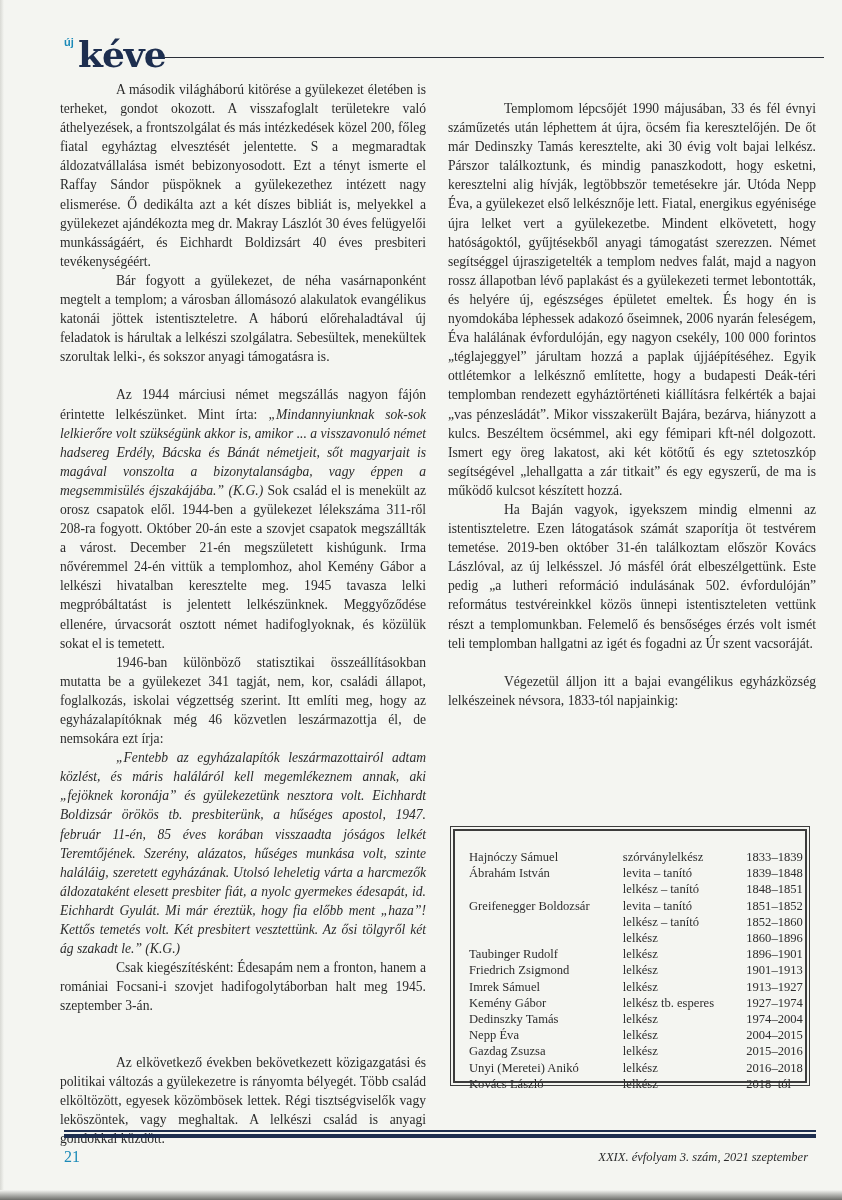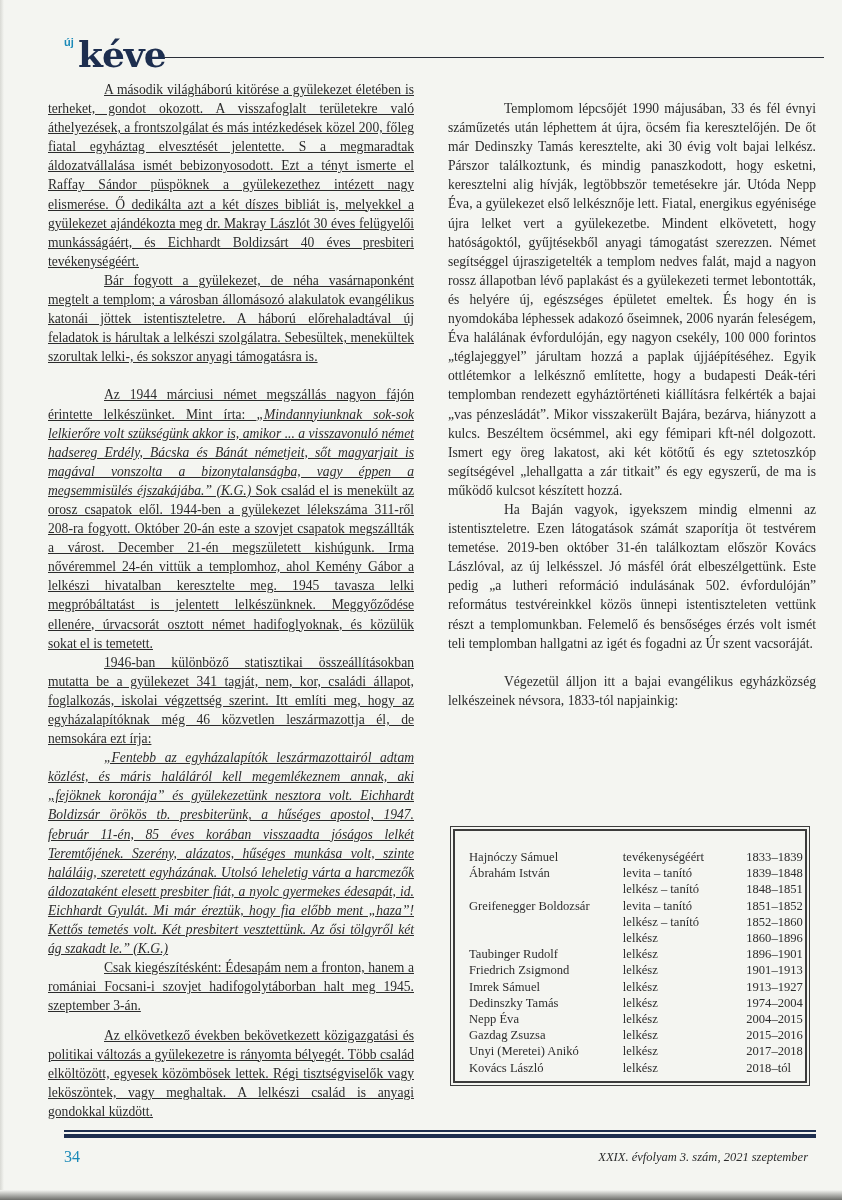--- a/index.html
+++ b/index.html
@@ -36,21 +36,21 @@
   .masthead-rule {
     position: absolute; left: 100px; right: 0; top: 25px;
     height: 1px; background: #2a2f3a;
   }
   
   .column {
     position: absolute; top: 80px;
     font-size: 13.6px; line-height: 19.1px;
     text-align: justify; hyphens: manual;
   }
-  .col-left { left: 48px; width: 366px; text-decoration: underline; }
+  .col-left { left: 60px; width: 366px; }
   .col-right { left: 448px; width: 368px; }
   .column p { margin: 0; text-indent: 56px; }
   .column p.gap { margin-top: 19px; }
   .column p.quote { font-style: italic; }
   .column em { font-style: italic; }
 
   
   .roster-box {
     position: absolute; left: 450px; top: 826px; width: 360px; height: 260px;
     border: 1px solid #3c3c3c; padding: 2px; box-sizing: border-box;
@@ -93,34 +93,34 @@
   <div class="masthead-rule"></div>
 </header>
 
 <section class="column col-left">
   <p>A második világháború kitörése a gyülekezet életében is terheket, gondot okozott. A visszafoglalt területekre való áthelyezések, a frontszolgálat és más intézkedések közel 200, főleg fiatal egyháztag elvesztését jelentette. S a megmaradtak áldozatvállalása ismét bebizonyosodott. Ezt a tényt ismerte el Raffay Sándor püspöknek a gyülekezethez intézett nagy elismerése. Ő dedikálta azt a két díszes bibliát is, melyekkel a gyülekezet ajándékozta meg dr. Makray Lászlót 30 éves felügyelői munkásságáért, és Eichhardt Boldizsárt 40 éves presbiteri tevékenységéért.</p>
   <p>Bár fogyott a gyülekezet, de néha vasárnaponként megtelt a templom; a városban állomásozó alakulatok evangélikus katonái jöttek istentiszteletre. A háború előrehaladtával új feladatok is hárultak a lelkészi szolgálatra. Sebesültek, menekültek szorultak lelki-, és sokszor anyagi támogatásra is.</p>
   <p class="gap"><span>Az 1944 márciusi német megszállás nagyon fájón érintette lelkészünket. Mint írta: </span><em>„Mindannyiunknak sok-sok lelkierőre volt szükségünk akkor is, amikor ... a visszavonuló német hadsereg Erdély, Bácska és Bánát németjeit, sőt magyarjait is magával vonszolta a bizonytalanságba, vagy éppen a megsemmisülés éjszakájába.” (K.G.)</em><span> Sok család el is menekült az orosz csapatok elől. 1944-ben a gyülekezet lélekszáma 311-ről 208-ra fogyott. Október 20-án este a szovjet csapatok megszállták a várost. December 21-én megszületett kishúgunk. Irma nővéremmel 24-én vittük a templomhoz, ahol Kemény Gábor a lelkészi hivatalban keresztelte meg. 1945 tavasza lelki megpróbáltatást is jelentett lelkészünknek. Meggyőződése ellenére, úrvacsorát osztott német hadifoglyoknak, és közülük sokat el is temetett.</span></p>
   <p>1946-ban különböző statisztikai összeállításokban mutatta be a gyülekezet 341 tagját, nem, kor, családi állapot, foglalkozás, iskolai végzettség szerint. Itt említi meg, hogy az egyházalapítóknak még 46 közvetlen leszármazottja él, de nemsokára ezt írja:</p>
   <p class="quote">„Fentebb az egyházalapítók leszármazottairól adtam közlést, és máris haláláról kell megemlékeznem annak, aki „fejöknek koronája” és gyülekezetünk nesztora volt. Eichhardt Boldizsár örökös tb. presbiterünk, a hűséges apostol, 1947. február 11-én, 85 éves korában visszaadta jóságos lelkét Teremtőjének. Szerény, alázatos, hűséges munkása volt, szinte haláláig, szeretett egyházának. Utolsó leheletig várta a harcmezők áldozataként elesett presbiter fiát, a nyolc gyermekes édesapát, id. Eichhardt Gyulát. Mi már éreztük, hogy fia előbb ment „haza”! Kettős temetés volt. Két presbitert vesztettünk. Az ősi tölgyről két ág szakadt le.” (K.G.)</p>
   <p>Csak kiegészítésként: Édesapám nem a fronton, hanem a romániai Focsani-i szovjet hadifogolytáborban halt meg 1945. szeptember 3-án.</p>
-  <p class="gap" style="margin-top:10px">Az elkövetkező években bekövetkezett közigazgatási és politikai változás a gyülekezetre is rányomta bélyegét. Több család elköltözött, egyesek közömbösek lettek. Régi tisztségviselők vagy leköszöntek, vagy meghaltak. A lelkészi család is anyagi gondokkal küzdött.</p>
+  <p class="gap" style="margin-top:37px">Az elkövetkező években bekövetkezett közigazgatási és politikai változás a gyülekezetre is rányomta bélyegét. Több család elköltözött, egyesek közömbösek lettek. Régi tisztségviselők vagy leköszöntek, vagy meghaltak. A lelkészi család is anyagi gondokkal küzdött.</p>
 </section>
 
 <section class="column col-right">
   <p class="gap">Templomom lépcsőjét 1990 májusában, 33 és fél évnyi száműzetés után léphettem át újra, öcsém fia keresztelőjén. De őt már Dedinszky Tamás keresztelte, aki 30 évig volt bajai lelkész. Párszor találkoztunk, és mindig panaszkodott, hogy esketni, keresztelni alig hívják, legtöbbször temetésekre jár. Utóda Nepp Éva, a gyülekezet első lelkésznője lett. Fiatal, energikus egyénisége újra lelket vert a gyülekezetbe. Mindent elkövetett, hogy hatóságoktól, gyűjtésekből anyagi támogatást szerezzen. Német segítséggel újraszigetelték a templom nedves falát, majd a nagyon rossz állapotban lévő paplakást és a gyülekezeti termet lebontották, és helyére új, egészséges épületet emeltek. És hogy én is nyomdokába léphessek adakozó őseimnek, 2006 nyarán feleségem, Éva halálának évfordulóján, egy nagyon csekély, 100 000 forintos „téglajeggyel” járultam hozzá a paplak újjáépítéséhez. Egyik ottlétemkor a lelkésznő említette, hogy a budapesti Deák-téri templomban rendezett egyháztörténeti kiállításra felkérték a bajai „vas pénzesládát”. Mikor visszakerült Bajára, bezárva, hiányzott a kulcs. Beszéltem öcsémmel, aki egy fémipari kft-nél dolgozott. Ismert egy öreg lakatost, aki két kötőtű és egy sztetoszkóp segítségével „lehallgatta a zár titkait” és egy egyszerű, de ma is működő kulcsot készített hozzá.</p>
   <p>Ha Baján vagyok, igyekszem mindig elmenni az istentiszteletre. Ezen látogatások számát szaporítja öt testvérem temetése. 2019-ben október 31-én találkoztam először Kovács Lászlóval, az új lelkésszel. Jó másfél órát elbeszélgettünk. Este pedig „a lutheri reformáció indulásának 502. évfordulóján” református testvéreinkkel közös ünnepi istentiszteleten vettünk részt a templomunkban. Felemelő és bensőséges érzés volt ismét teli templomban hallgatni az igét és fogadni az Úr szent vacsoráját.</p>
   <p class="gap">Végezetül álljon itt a bajai evangélikus egyházközség lelkészeinek névsora, 1833-tól napjainkig:</p>
 </section>
 
 <div class="roster-box">
   <div class="roster-inner" id="roster-inner">
       <div class="roster-row">
         <span class="roster-name">Hajnóczy Sámuel</span>
-        <span class="roster-role">tevékenységéért</span>
+        <span class="roster-role">szórványlelkész</span>
         <span class="roster-years">1833–1839</span>
       </div>
       <div class="roster-row">
         <span class="roster-name">Ábrahám István</span>
         <span class="roster-role">levita – tanító</span>
         <span class="roster-years">1839–1848</span>
       </div>
       <div class="roster-row">
         <span class="roster-name"></span>
         <span class="roster-role">lelkész – tanító</span>
@@ -150,45 +150,50 @@
         <span class="roster-name">Friedrich Zsigmond</span>
         <span class="roster-role">lelkész</span>
         <span class="roster-years">1901–1913</span>
       </div>
       <div class="roster-row">
         <span class="roster-name">Imrek Sámuel</span>
         <span class="roster-role">lelkész</span>
         <span class="roster-years">1913–1927</span>
       </div>
       <div class="roster-row">
+        <span class="roster-name">Kemény Gábor</span>
+        <span class="roster-role">lelkész tb. esperes</span>
+        <span class="roster-years">1927–1974</span>
+      </div>
+      <div class="roster-row">
         <span class="roster-name">Dedinszky Tamás</span>
         <span class="roster-role">lelkész</span>
         <span class="roster-years">1974–2004</span>
       </div>
       <div class="roster-row">
         <span class="roster-name">Nepp Éva</span>
         <span class="roster-role">lelkész</span>
         <span class="roster-years">2004–2015</span>
       </div>
       <div class="roster-row">
         <span class="roster-name">Gazdag Zsuzsa</span>
         <span class="roster-role">lelkész</span>
         <span class="roster-years">2015–2016</span>
       </div>
       <div class="roster-row">
         <span class="roster-name">Unyi (Meretei) Anikó</span>
         <span class="roster-role">lelkész</span>
-        <span class="roster-years">2017–2018</span>
+        <span class="roster-years">2016–2018</span>
       </div>
       <div class="roster-row">
         <span class="roster-name">Kovács László</span>
         <span class="roster-role">lelkész</span>
         <span class="roster-years">2018–tól</span>
       </div>
     </div>
 </div>
 
 <div class="footer-rule thin"></div>
 <div class="footer-rule thick"></div>
-<div class="page-number">34</div>
+<div class="page-number">21</div>
 <div class="issue-info">XXIX. évfolyam 3. szám, 2021 szeptember</div>
 
 <div class="page-edge-bottom"></div>
 
 </body></html>

